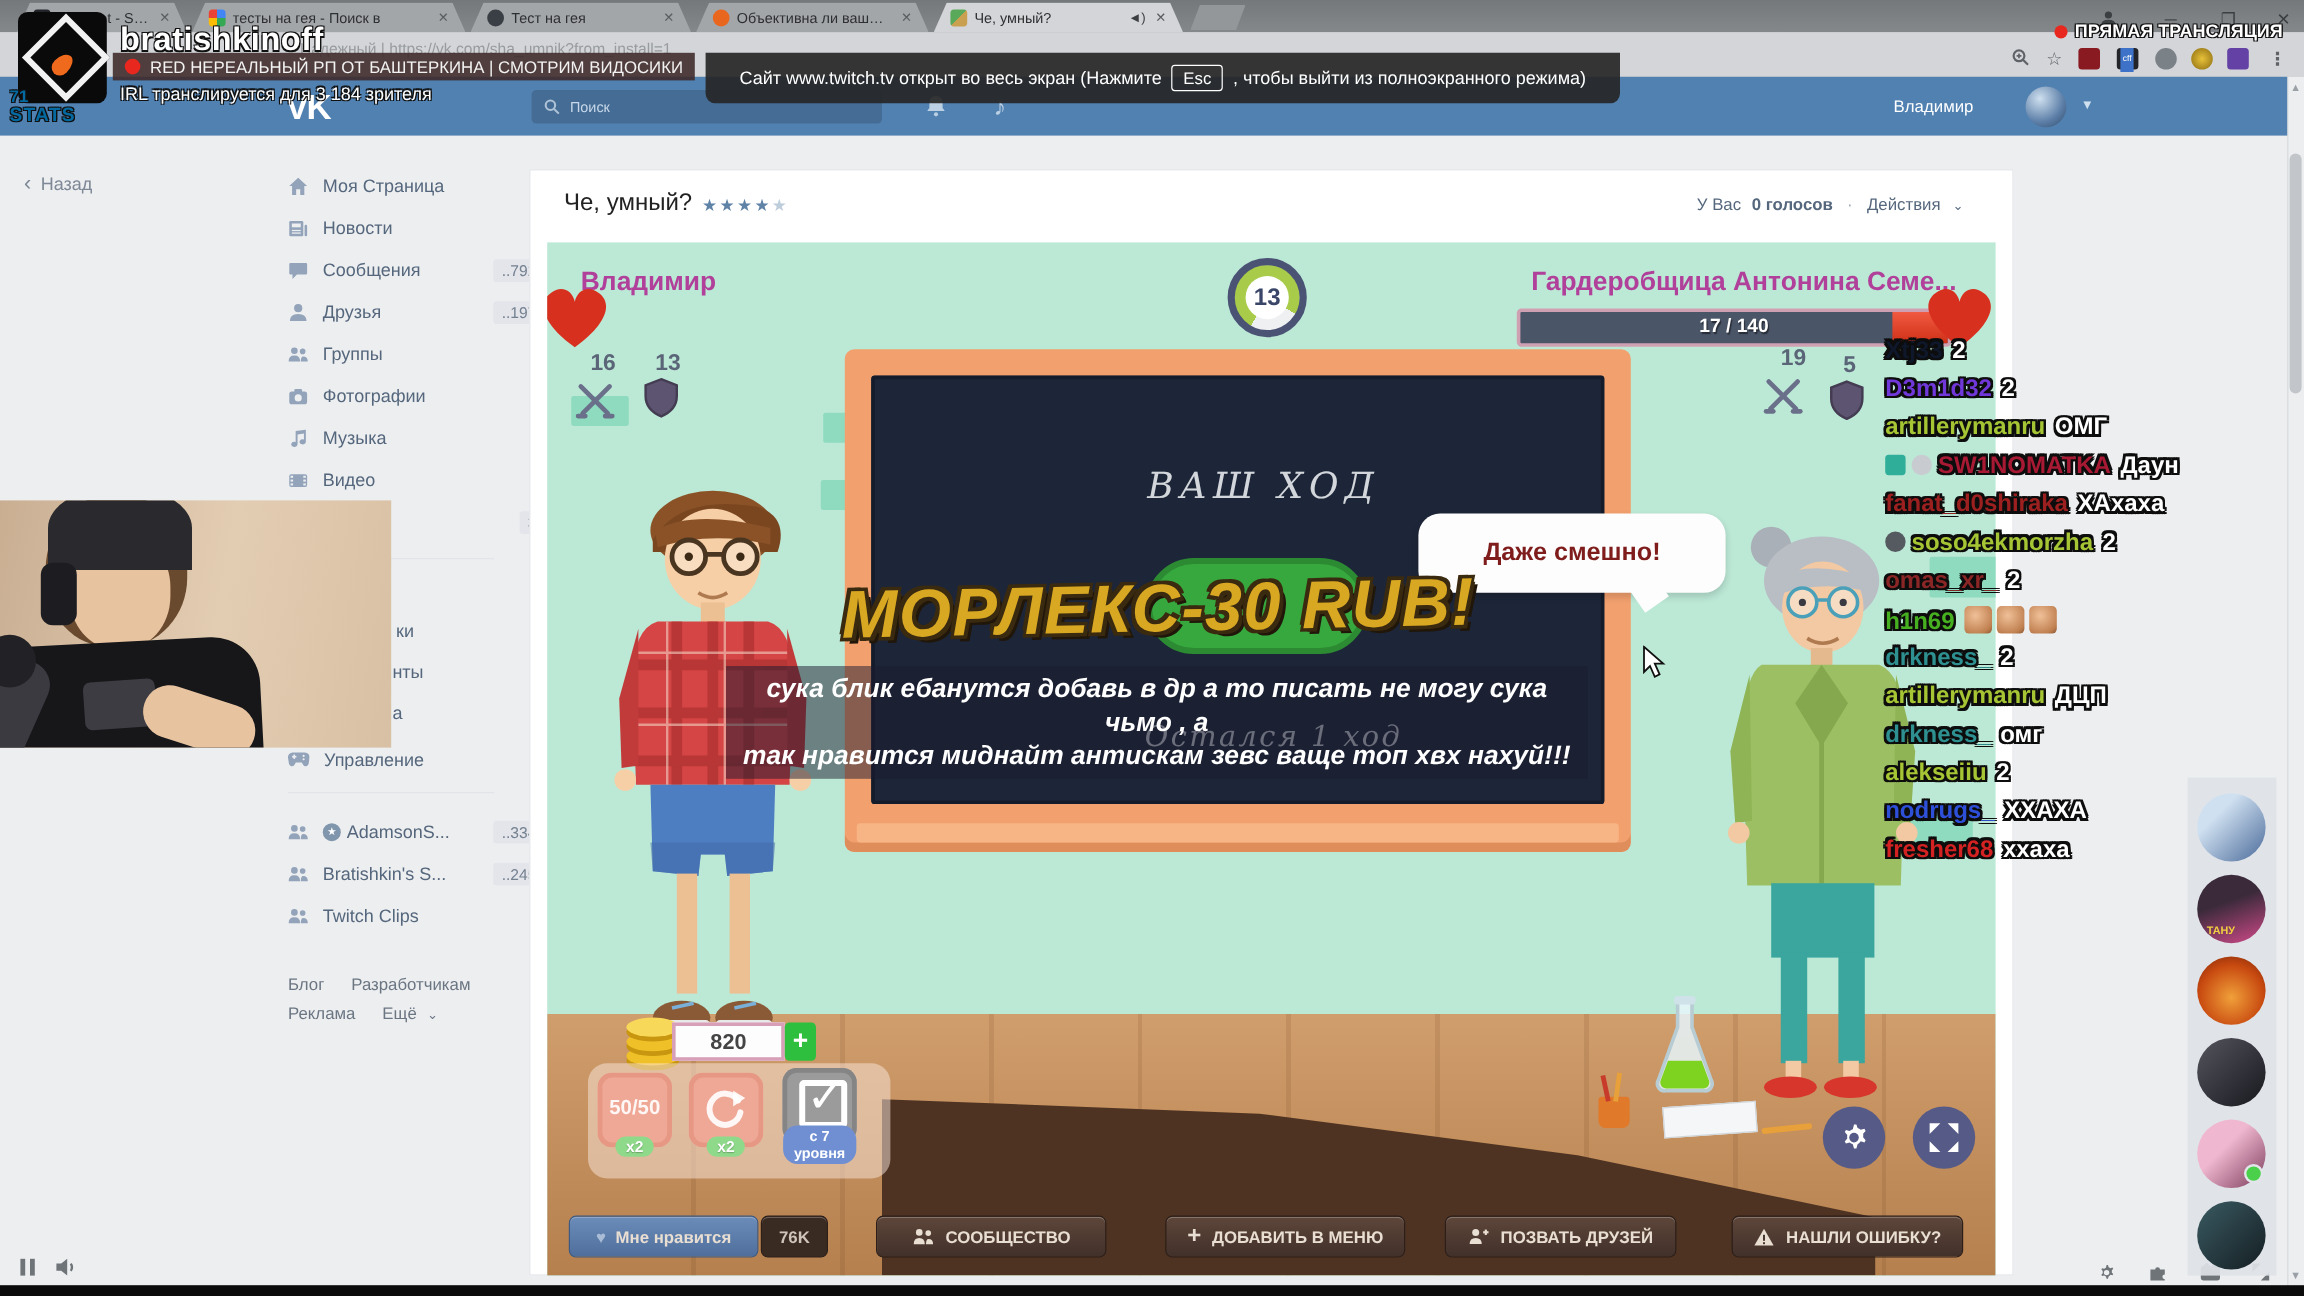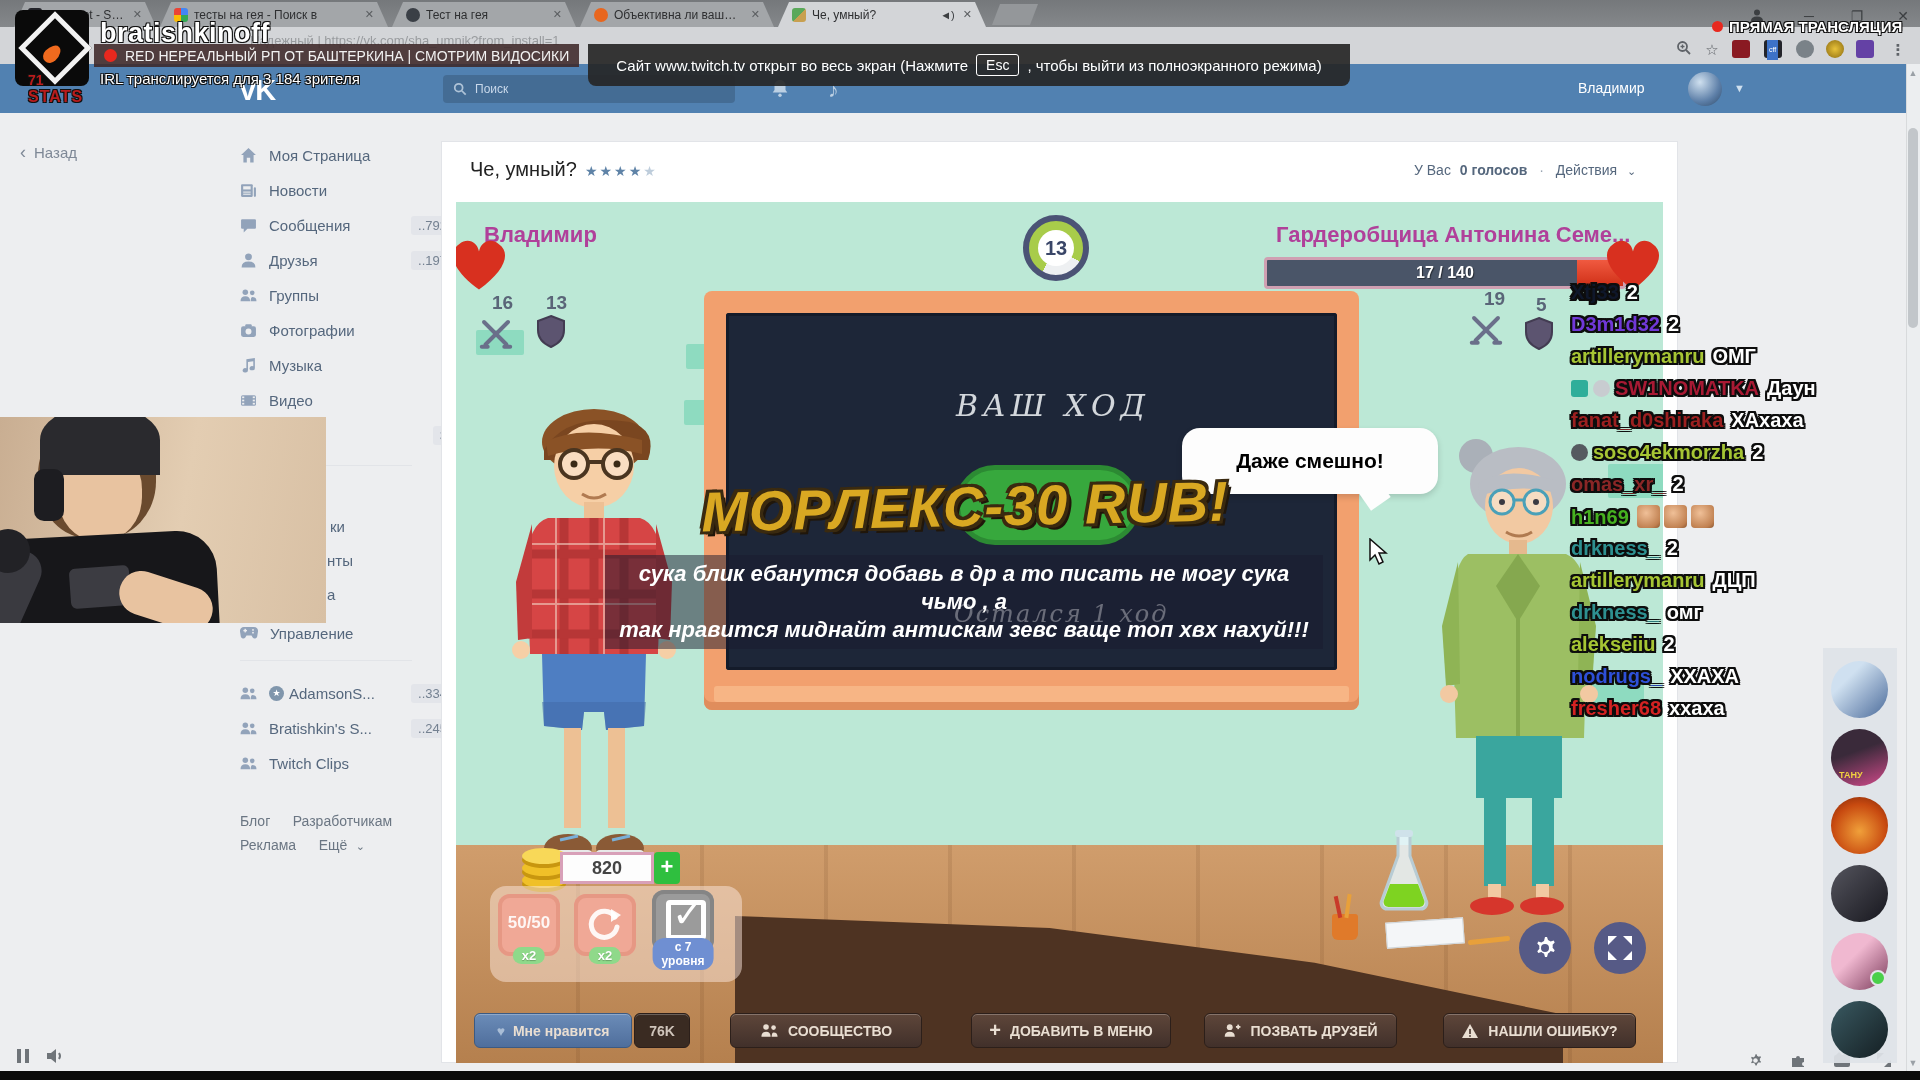--- a/index.html
+++ b/index.html
@@ -32,21 +32,21 @@
   .slogo{left:15px;top:10px;width:74px;height:76px;background:#0a0a0a;border-radius:8px;z-index:55}
   .slogo .dia{position:absolute;left:14px;top:12px;width:42px;height:42px;border:5px solid #f2f2f2;transform:rotate(45deg);background:#0a0a0a}
   .slogo .flame{position:absolute;left:30px;top:34px;width:14px;height:20px;background:#f06a1e;border-radius:50% 50% 50% 50%/60% 60% 40% 40%;transform:rotate(45deg)}
   .channel{left:100px;top:18px;color:#fff;font-size:27px;font-weight:bold;z-index:55;letter-spacing:.5px}
   .banner{left:94px;top:44px;height:23px;background:rgba(62,40,40,.88);display:flex;align-items:center;
           padding:0 10px;color:#f2f2f2;font-size:14px;z-index:56}
   .recdot{width:13px;height:13px;border-radius:50%;background:#e8281e;margin-right:8px}
   .viewers{left:100px;top:70px;color:#fff;font-size:15px;z-index:55}
   .livebadge{left:1712px;top:18px;color:#fff;font-size:15px;font-weight:bold;z-index:55;display:flex;align-items:center}
   .livedot{width:11px;height:11px;border-radius:50%;background:#e8281e;margin-right:6px}
-  .statsw{left:28px;top:72px;color:#b91c1c;z-index:55;font-weight:bold}
+  .statsw{left:8px;top:72px;color:#0369a1;z-index:55;font-weight:bold}
   
   .vkhead{left:0;top:64px;width:1906px;height:49px;background:#5181b1}
   .vklogo{left:238px;top:74px;color:#fff;font-size:29px;font-weight:bold;letter-spacing:-2px}
   .vksearch{left:443px;top:75px;width:292px;height:28px;background:rgba(0,0,0,.16);border-radius:4px;
             display:flex;align-items:center;padding:0 10px;box-sizing:border-box;color:#c8d8ea;font-size:12px}
   .hicon{top:78px;opacity:.8}
   .vkuser{left:1578px;top:80px;color:#fff;font-size:14px}
   .vkavatar{left:1688px;top:72px;width:34px;height:34px;border-radius:50%;background:radial-gradient(circle at 35% 30%,#cfe0ef,#5d7fa8 60%,#2e4a68)}
   .vkchev{left:1734px;top:82px;color:#cfe0ef;font-size:11px}
   
@@ -66,21 +66,21 @@
   .boardframe{position:absolute;left:248px;top:89px;width:655px;height:419px;background:#f2a06e;border-radius:8px;box-shadow:inset 0 -8px 0 #e08d5c}
   .boardin{position:absolute;left:270px;top:111px;width:611px;height:357px;background:#1d2638;border-radius:3px;box-shadow:inset 0 0 0 3px #141b2a}
   .chalk{position:absolute;color:#e3e7ea;font-family:"DejaVu Serif",serif;font-style:italic;letter-spacing:5px;opacity:.92}
   .pill{position:absolute;left:499px;top:263px;width:185px;height:80px;background:#37a83d;border:5px solid #2c8a33;border-radius:42px;box-sizing:border-box}
   .dontitle{position:absolute;left:184px;top:272px;width:650px;text-align:center;font-size:56px;font-weight:bold;font-style:italic;
             color:#d9a822;letter-spacing:1px;transform:rotate(-1.2deg);
             text-shadow:-3px -3px 0 #3a2a10,3px -3px 0 #3a2a10,-3px 3px 0 #3a2a10,3px 3px 0 #3a2a10,5px 5px 0 #20160a}
   .donband{position:absolute;left:149px;top:353px;width:710px;background:rgba(25,25,45,.5);padding:5px 4px;text-align:center;
            color:#fff;font-size:22px;font-weight:bold;font-style:italic;line-height:28px}
   .bubble{position:absolute;left:726px;top:226px;width:256px;height:66px;background:#fdfdfd;border-radius:18px;
-          display:flex;align-items:center;justify-content:center;color:#000000;font-size:21px;font-weight:bold;box-shadow:0 3px 6px rgba(0,0,0,.15)}
+          display:flex;align-items:center;justify-content:center;color:#7f1d1d;font-size:21px;font-weight:bold;box-shadow:0 3px 6px rgba(0,0,0,.15)}
   .bubble:after{content:"";position:absolute;right:52px;bottom:-12px;width:24px;height:24px;background:#fdfdfd;transform:rotate(55deg)}
   .hpwrap{position:absolute;height:26px;border:3px solid #cfa0b2;border-radius:4px;background:#4a5568;box-sizing:content-box}
   .hpfill{position:absolute;top:0;height:26px}
   .hptext{position:absolute;width:100%;text-align:center;color:#fff;font-size:16px;font-weight:bold;line-height:26px;text-shadow:1px 1px 1px rgba(0,0,0,.5)}
   .pname{position:absolute;font-size:22px;font-weight:bold;color:#b0409a}
   .statnum{position:absolute;color:#5a6578;font-size:19px;font-weight:bold}
   .timer{position:absolute;left:567px;top:13px;width:66px;height:66px;border-radius:50%;background:conic-gradient(from 210deg,#a8cc4a 0 75%,#eef0f2 75% 100%);
          border:6px solid #4b5375;box-sizing:border-box}
   .timer .tin{position:absolute;left:9px;top:9px;width:36px;height:36px;border-radius:50%;background:#fff;
               display:flex;align-items:center;justify-content:center;color:#3a4668;font-size:20px;font-weight:bold}

